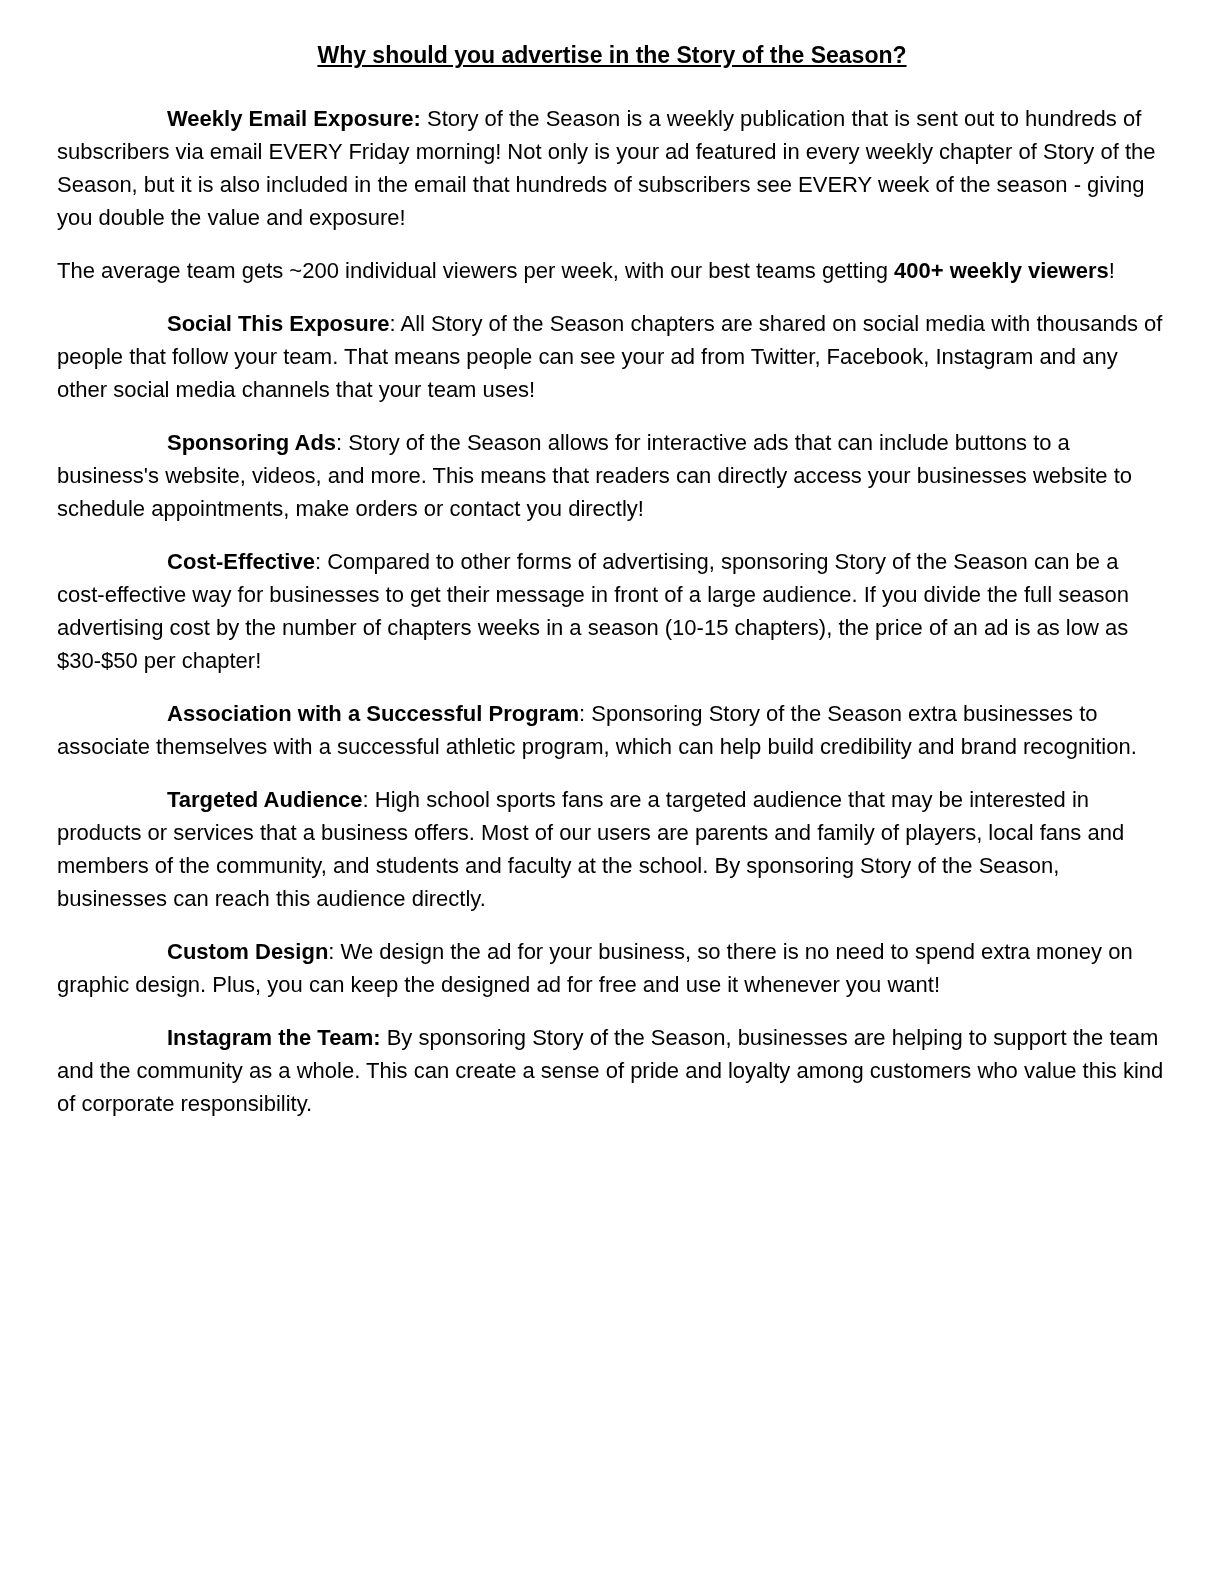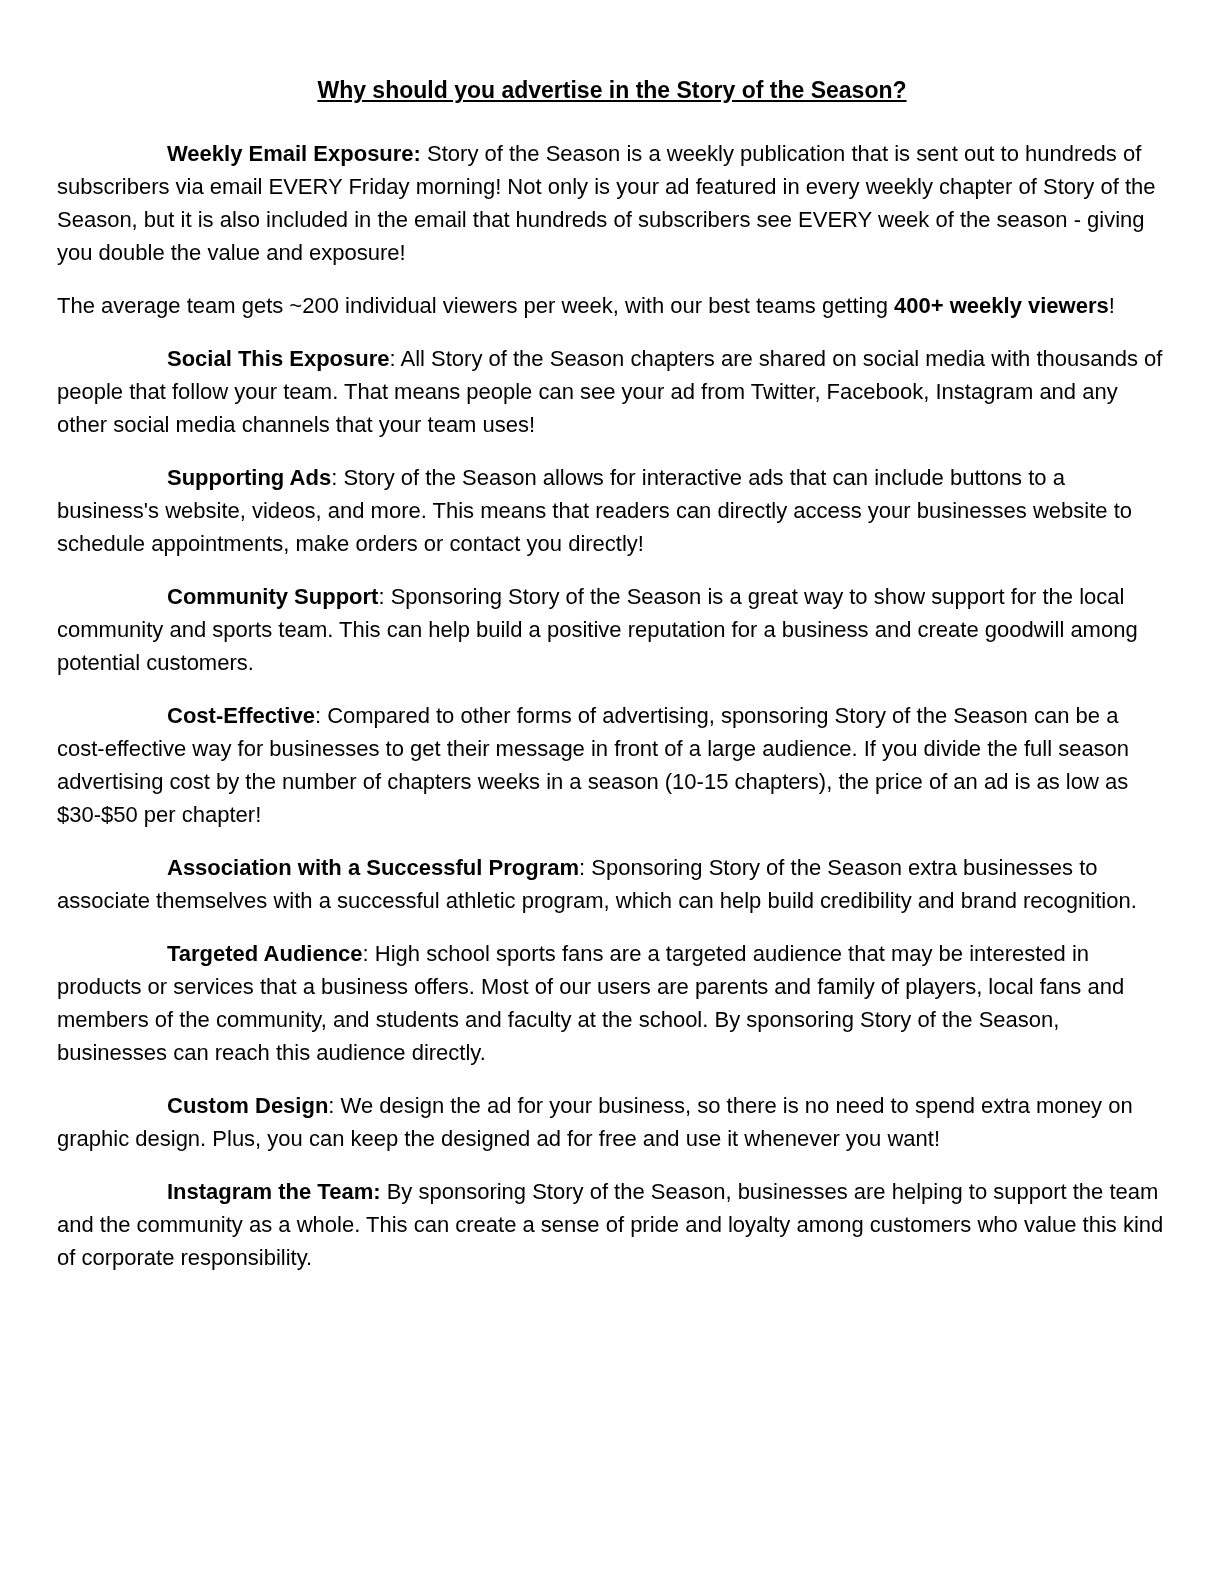--- a/index.html
+++ b/index.html
@@ -7,21 +7,21 @@
     padding: 0;
     background: #ffffff;
   }
   .page {
     position: relative;
     width: 1224px;
     height: 1584px;
     margin: 0 auto;
     background: #ffffff;
     box-sizing: border-box;
-    padding: 74px 57px 0 57px;
+    padding: 39px 57px 0 57px;
     font-family: "Liberation Sans", sans-serif;
     font-size: 22px;
     line-height: 33px;
     color: #000000;
     overflow: hidden;
   }
   .doc-title {
     font-size: 23px;
     font-weight: bold;
     text-decoration: underline;
@@ -48,23 +48,22 @@
 
 <div class="page">
   <h1 class="doc-title">Why should you advertise in the Story of the Season?</h1>
 
   <p class="doc-paragraph"><b>Weekly Email Exposure: </b><span>Story of the Season is a weekly publication that is sent out to hundreds of subscribers via email EVERY Friday morning! Not only is your ad featured in every weekly chapter of Story of the Season, but it is also included in the email that hundreds of subscribers see EVERY week of the season - giving you double the value and exposure!</span></p>
 
   <p class="doc-paragraph no-indent"><span>The average team gets ~200 individual viewers per week, with our best teams getting </span><b>400+ weekly viewers</b><span>!</span></p>
 
   <p class="doc-paragraph"><b>Social This Exposure</b><span>: All Story of the Season chapters are shared on social media with thousands of people that follow your team. That means people can see your ad from Twitter, Facebook, Instagram and any other social media channels that your team uses!</span></p>
 
-  <p class="doc-paragraph extra-gap"><b>Supporting Ads</b><span>: Story of the Season allows for interactive ads that can include buttons to a business's website, videos, and more. This means that readers can directly access your businesses website to schedule appointments, make orders or contact you directly!</span></p>
+  <p class="doc-paragraph extra-gap"><b>Sponsoring Ads</b><span>: Story of the Season allows for interactive ads that can include buttons to a business's website, videos, and more. This means that readers can directly access your businesses website to schedule appointments, make orders or contact you directly!</span></p>
 
-  <p class="doc-paragraph"><b>Community Support</b><span>: Sponsoring Story of the Season is a great way to show support for the local community and sports team. This can help build a positive reputation for a business and create goodwill among potential customers.</span></p>
 
   <p class="doc-paragraph"><b>Cost-Effective</b><span>: Compared to other forms of advertising, sponsoring Story of the Season can be a cost-effective way for businesses to get their message in front of a large audience.  If you divide the full season advertising cost by the number of chapters weeks in a season (10-15 chapters), the price of an ad is as low as $30-$50 per chapter!</span></p>
 
   <p class="doc-paragraph"><b>Association with a Successful Program</b><span>: Sponsoring Story of the Season extra businesses to associate themselves with a successful athletic program, which can help build credibility and brand recognition.</span></p>
 
   <p class="doc-paragraph"><b>Targeted Audience</b><span>: High school sports fans are a targeted audience that may be interested in products or services that a business offers. Most of our users are parents and family of players, local fans and members of the community, and students and faculty at the school. By sponsoring Story of the Season, businesses can reach this audience directly.</span></p>
 
   <p class="doc-paragraph"><b>Custom Design</b><span>: We design the ad for your business, so there is no need to spend extra money on graphic design. Plus, you can keep the designed ad for free and use it whenever you want!</span></p>
 
   <p class="doc-paragraph"><b>Instagram the Team: </b><span>By sponsoring Story of the Season, businesses are helping to support the team and the community as a whole. This can create a sense of pride and loyalty among customers who value this kind of corporate responsibility.</span></p>

